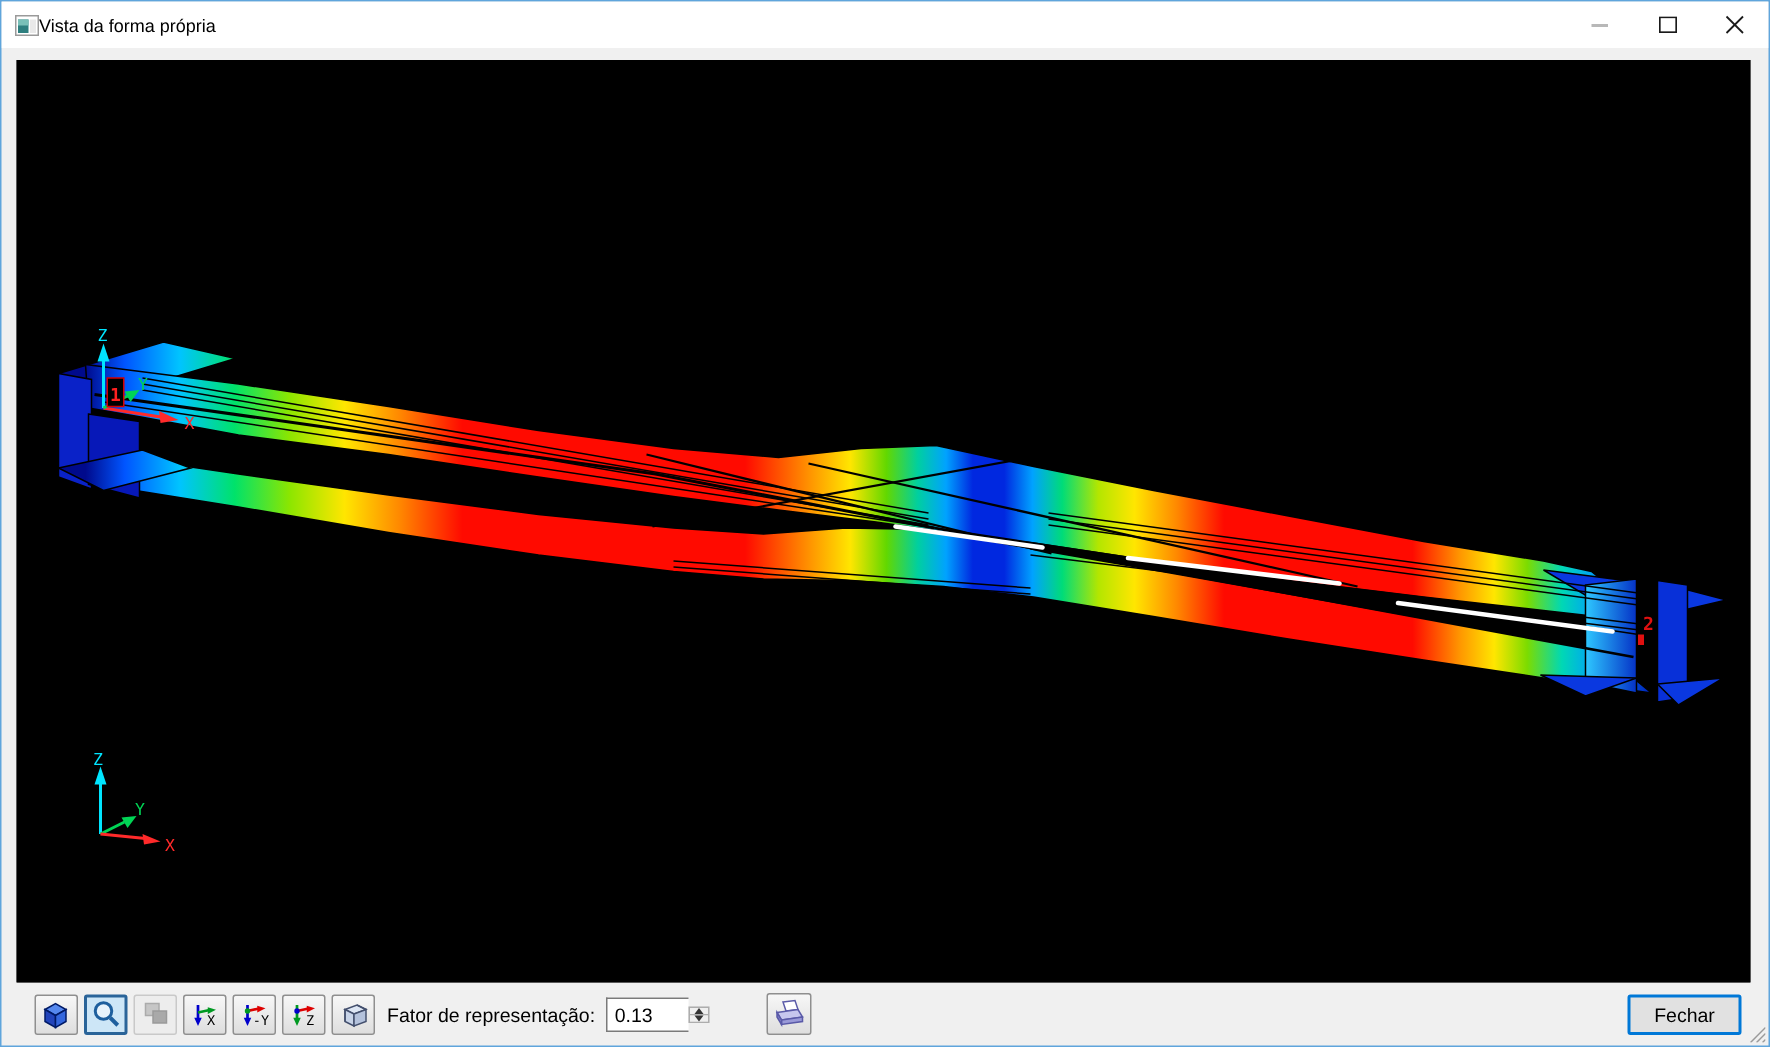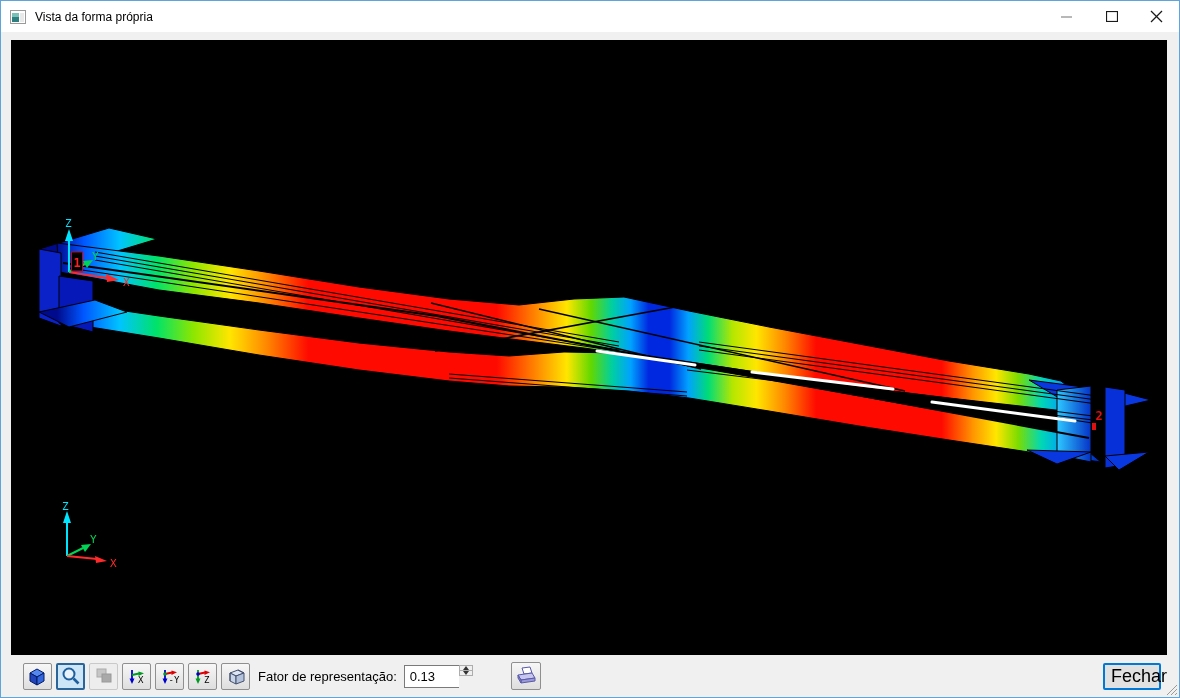--- a/index.html
+++ b/index.html
@@ -7,50 +7,50 @@
   .window{
     position:relative;width:1180px;height:698px;
     border:1px solid #5fa5dc;
     background:#f0f0f0;
     font-family:"Liberation Sans",sans-serif;
     display:flex;flex-direction:column;
     overflow:hidden;
   }
   .titlebar{height:31px;background:#ffffff;display:flex;align-items:center;flex:0 0 auto;}
   .app-icon{width:16px;height:16px;margin-left:9px;flex:0 0 auto;}
-  .title-text{font-size:12px;color:#000;margin-left:9px;flex:1 1 auto;white-space:nowrap;}
+  .title-text{font-size:12px;color:#000;flex:1 1 auto;white-space:nowrap;}
   .winbtn{width:45px;height:31px;display:flex;align-items:center;justify-content:center;flex:0 0 auto;}
   .min-glyph{width:11px;height:2px;background:#b8b8b8;}
   .content{flex:1 1 auto;display:flex;flex-direction:column;padding:8px 10px 0 10px;}
   .viewport{width:1156px;height:615px;background:#000;flex:0 0 auto;}
   .toolbar{height:42px;display:flex;align-items:center;padding:0 8px 0 12px;flex:0 0 auto;}
   .tbtn{
     width:29px;height:27px;margin-right:4px;
     display:flex;align-items:center;justify-content:center;
     background:linear-gradient(#f7f7f7,#dedede);
     border:1px solid #8f8f8f;border-radius:2px;padding:0;
   }
   .tbtn.active{background:#cde6f7;border:2px solid #2a6499;}
   .tbtn.disabled{background:#ededed;border:1px solid #c9c9c9;}
   .factor-label{font-size:13px;color:#000;margin:0 7px 0 4px;white-space:nowrap;}
-  .spin-wrap{display:flex;align-items:flex-start;height:23px;}
+  .spin-wrap{display:flex;align-items:center;height:23px;}
   .spin-input{
     width:55px;height:23px;border:1px solid #7a7a7a;border-right:none;
     font-family:"Liberation Sans",sans-serif;font-size:13px;padding:0 0 0 5px;outline:none;
   }
   .spinner{width:14px;display:flex;flex-direction:column;border:1px solid #adadad;background:#e6e6e6;}
   .spinbtn{flex:1;display:flex;align-items:center;justify-content:center;background:#efefef;border:none;padding:0;}
   .spinbtn.up{border-bottom:1px solid #adadad;}
   .tri-up{width:0;height:0;border-left:3px solid transparent;border-right:3px solid transparent;border-bottom:4px solid #333;}
   .tri-down{width:0;height:0;border-left:3px solid transparent;border-right:3px solid transparent;border-top:4px solid #333;}
   .print-btn{margin-left:38px;width:30px;height:28px;}
   .spacer{flex:1 1 auto;}
   .close-btn{
-    width:58px;height:27px;background:#e1e1e1;border:2px solid #0078d7;border-radius:2px;
-    font-family:"Liberation Sans",sans-serif;font-size:18px;color:#000;
+    width:76px;height:27px;background:#e1e1e1;border:2px solid #0078d7;border-radius:2px;
+    font-family:"Liberation Sans",sans-serif;font-size:13px;color:#000;
   }
   .resize-grip{position:absolute;right:2px;bottom:2px;width:12px;height:12px;}
   svg text{font-family:"DejaVu Sans Mono", monospace;}
 </style>
 </head>
 <body>
 
 <div class="window">
 
   <div class="titlebar">

